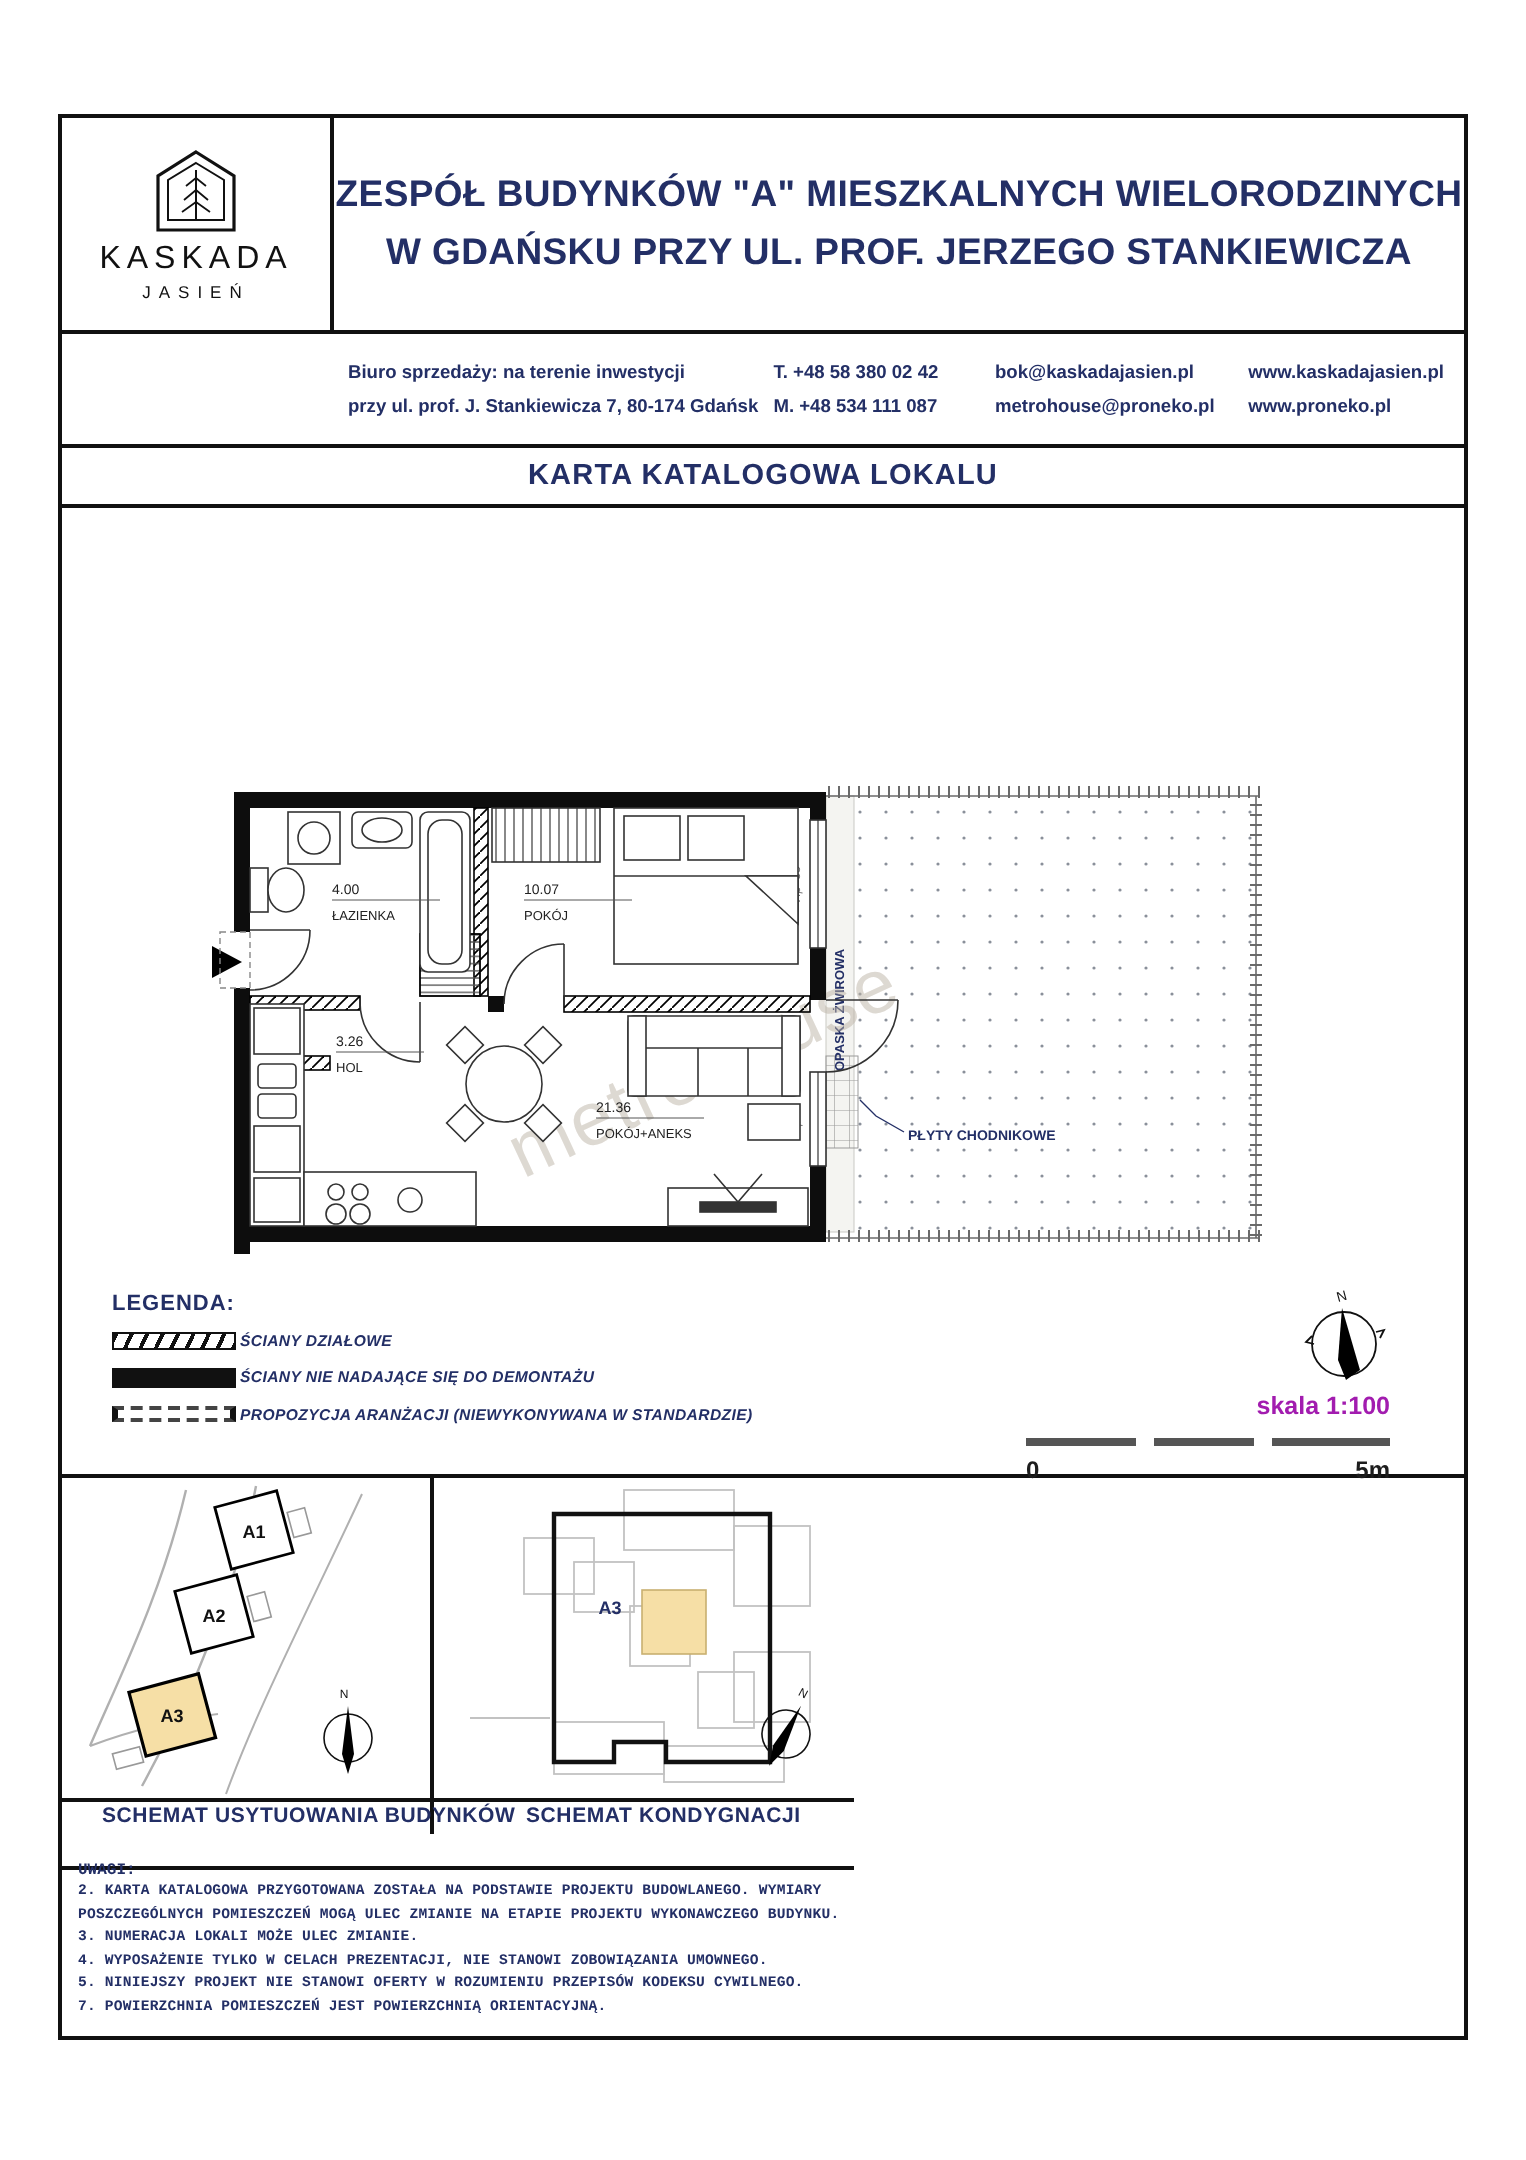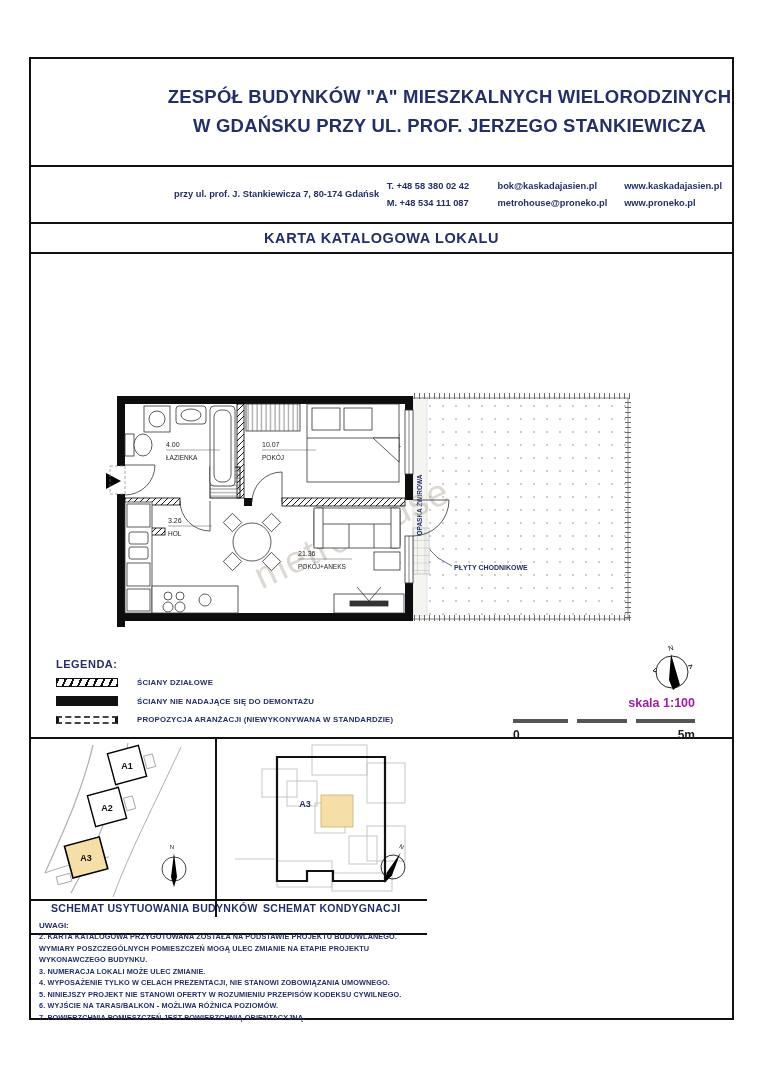--- a/index.html
+++ b/index.html
@@ -43,22 +43,22 @@
   
   .banner-row{top:165px;height:30px;border-bottom:2px solid var(--ink);
     display:flex;align-items:center;justify-content:center;}
   .banner-row span{font-size:14.5px;font-weight:700;letter-spacing:.6px;}
 
   
   .main-row{top:195px;height:485px;border-bottom:2px solid var(--ink);}
   .plan-svg{position:absolute;left:71px;top:136px;}
 
   .legend{position:absolute;left:25px;top:392px;}
-  .legend-title{font-size:11px;font-weight:800;letter-spacing:.5px;margin-bottom:8px;margin-top:12px;}
-  .legend-item{display:flex;align-items:flex-end;gap:19px;margin-bottom:9px;}
+  .legend-title{font-size:11px;font-weight:800;letter-spacing:.5px;margin-bottom:8px;}
+  .legend-item{display:flex;align-items:flex-start;gap:2px;margin-bottom:9px;font-style:italic;}
   .lsym{width:62px;height:9px;box-sizing:border-box;flex:0 0 62px;}
   .lsym.hatched{border:1.6px solid #111;background:repeating-linear-gradient(115deg,#111 0 2px,transparent 2px 7px);}
   .lsym.solid{background:#111;height:10px;}
   .lsym.dashed{height:8px;border-top:2px dashed #444;border-bottom:2px dashed #444;border-left:3px solid #111;border-right:3px solid #111;}
   .ltext{font-size:7.8px;font-weight:700;letter-spacing:.2px;}
 
   .scale-group{position:absolute;left:482px;top:388px;width:182px;}
   .compass-wrap{display:flex;justify-content:flex-end;}
   .skala{font-size:12.5px;font-weight:700;color:#a21caf;text-align:right;margin-top:2px;}
   .scalebar{display:flex;height:3.5px;margin-top:9px;}
@@ -69,39 +69,50 @@
   
   .bottom-row{top:680px;height:283px;}
   .site-panel{position:absolute;left:0;top:2px;width:163px;height:158px;}
   .floor-panel{position:absolute;left:186px;top:2px;width:210px;height:158px;}
   .panel-divider{position:absolute;left:184px;top:0;width:2px;height:178px;background:var(--ink);}
   .schem-bar{position:absolute;left:0;top:160px;width:396px;height:36px;
     border-top:2px solid var(--ink);border-bottom:2px solid var(--ink);box-sizing:border-box;}
   .schem-bar .slabel{position:absolute;top:1px;font-size:10.5px;font-weight:700;letter-spacing:.3px;}
   .slabel.site{left:20px;}
   .slabel.floor{left:232px;}
-  .notes{position:absolute;left:8px;top:182px;width:388px;}
+  .notes{position:absolute;left:8px;top:192px;width:388px;font-family:Liberation Mono, monospace;}
   .notes-title{font-size:8px;font-weight:800;margin-bottom:1px;}
   .note{font-size:7.3px;font-weight:600;line-height:1.58;letter-spacing:.1px;}
 </style>
 </head>
 <body style="--navy: #232f66; --ink: #111111; --cream: #fbeecb; --hl: #f6dfa6;">
 
 <div class="card">
 
   <div class="row header-row">
+    <div class="logo-cell">
+      <svg width="48" height="44" viewBox="0 0 48 44">
+        <polygon points="24,2 43,14 43,41 5,41 5,14" fill="none" stroke="#111" stroke-width="1.6"></polygon>
+        <polygon points="24,7.5 38,16 38,36 10,36 10,16" fill="none" stroke="#111" stroke-width="1"></polygon>
+        <line x1="24" y1="11" x2="24" y2="36" stroke="#111" stroke-width="1"></line>
+        <path d="M24,15 l-5,4 M24,15 l5,4 M24,21 l-6,5 M24,21 l6,5 M24,27 l-7,5 M24,27 l7,5" stroke="#111" stroke-width="0.9" fill="none"></path>
+      </svg>
+      <div class="kaskada-name">KASKADA</div>
+      <div class="kaskada-sub">JASIEŃ</div>
+    </div>
     <div class="title-cell">
       <div>ZESPÓŁ BUDYNKÓW "A" MIESZKALNYCH WIELORODZINYCH</div>
       <div>W GDAŃSKU PRZY UL. PROF. JERZEGO STANKIEWICZA</div>
     </div>
   </div>
 
   <div class="row contact-row">
     <div class="contact-cols">
       <div class="ccol c1">
+        <div>Biuro sprzedaży: na terenie inwestycji</div>
         <div>przy ul. prof. J. Stankiewicza 7, 80-174 Gdańsk</div>
       </div>
       <div class="ccol c2">
         <div>T.  +48 58 380 02 42</div>
         <div>M.  +48 534 111 087</div>
       </div>
       <div class="ccol c3">
         <div>bok@kaskadajasien.pl</div>
         <div>metrohouse@proneko.pl</div>
       </div>
@@ -367,19 +378,18 @@
       <span class="slabel floor">SCHEMAT  KONDYGNACJI</span>
     </div>
 
     <div class="notes">
       <div class="notes-title">UWAGI:</div>
       <div>
           <div class="note">2. KARTA KATALOGOWA PRZYGOTOWANA ZOSTAŁA NA PODSTAWIE  PROJEKTU BUDOWLANEGO. WYMIARY POSZCZEGÓLNYCH POMIESZCZEŃ MOGĄ ULEC ZMIANIE  NA ETAPIE PROJEKTU WYKONAWCZEGO BUDYNKU.</div>
           <div class="note">3. NUMERACJA LOKALI MOŻE ULEC ZMIANIE.</div>
           <div class="note">4. WYPOSAŻENIE TYLKO W CELACH PREZENTACJI, NIE STANOWI ZOBOWIĄZANIA UMOWNEGO.</div>
           <div class="note">5. NINIEJSZY PROJEKT NIE STANOWI OFERTY W ROZUMIENIU PRZEPISÓW KODEKSU CYWILNEGO.</div>
-          <div class="note">6. WYJŚCIE NA TARAS/BALKON - MOŻLIWA RÓŻNICA POZIOMÓW.</div>
           <div class="note">7. POWIERZCHNIA POMIESZCZEŃ JEST POWIERZCHNIĄ ORIENTACYJNĄ.</div>
         </div>
     </div>
 
   </div>
 </div>
 
 </body></html>

